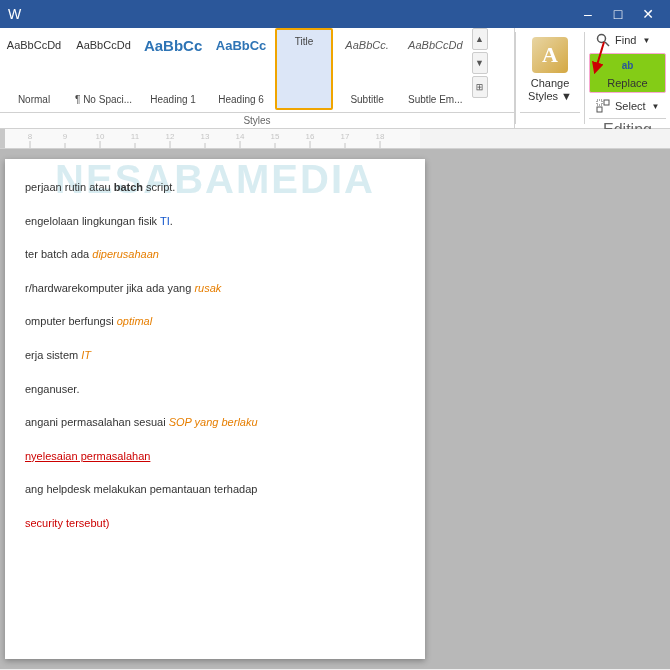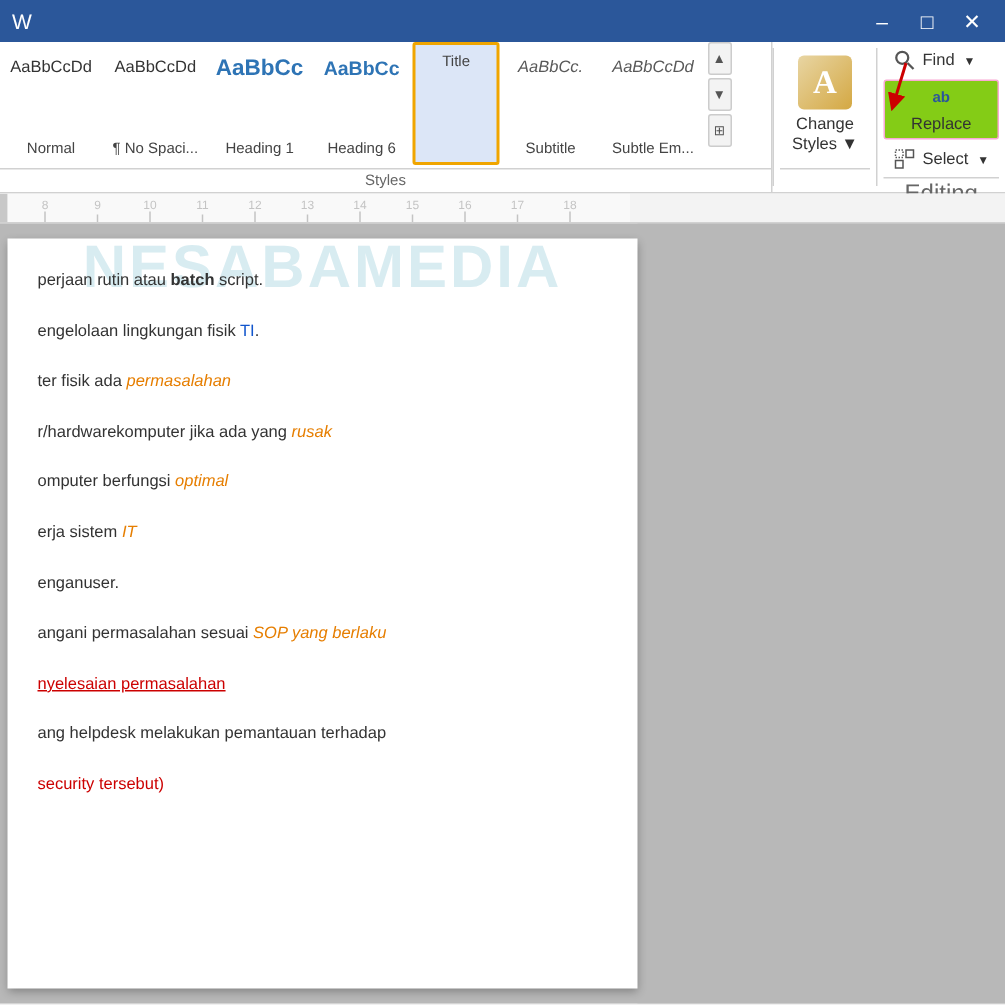--- a/index.html
+++ b/index.html
@@ -461,21 +461,21 @@
 
         <p>
           <span>perjaan rutin atau </span><span style="font-weight:bold;">batch</span><span> script.</span>
         </p>
 
         <p>
           <span>engelolaan lingkungan fisik </span><span class="text-blue">TI</span><span>.</span>
         </p>
 
         <p>
-          <span>ter fisik ada </span><span class="text-orange">permasalahan</span>
+          <span>ter batch ada </span><span class="text-orange">diperusahaan</span>
         </p>
 
         <p>
           <span>r/hardwarekomputer  jika ada yang </span><span class="text-orange">rusak</span>
         </p>
 
         <p>
           <span>omputer berfungsi </span><span class="text-orange">optimal</span>
         </p>
 

